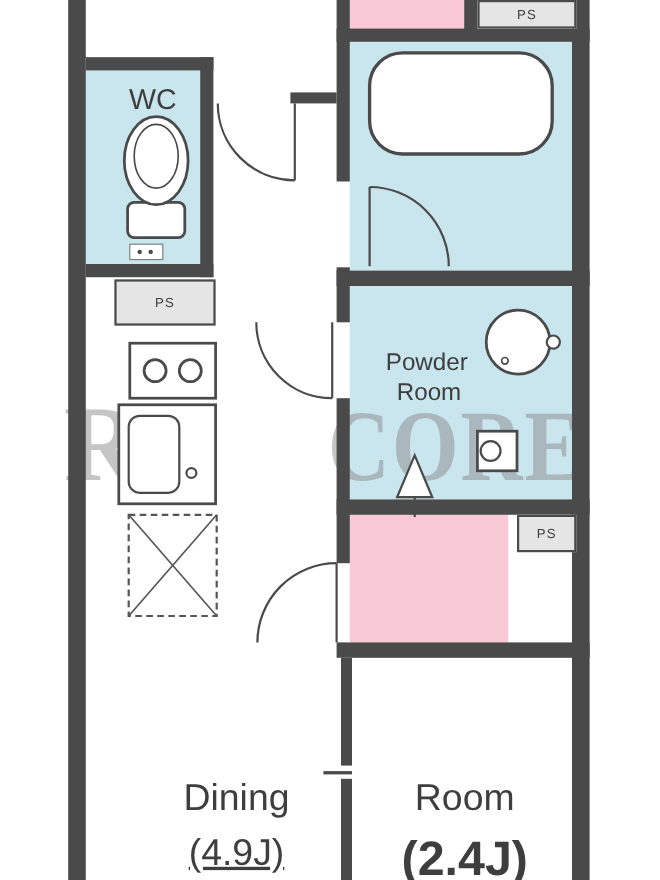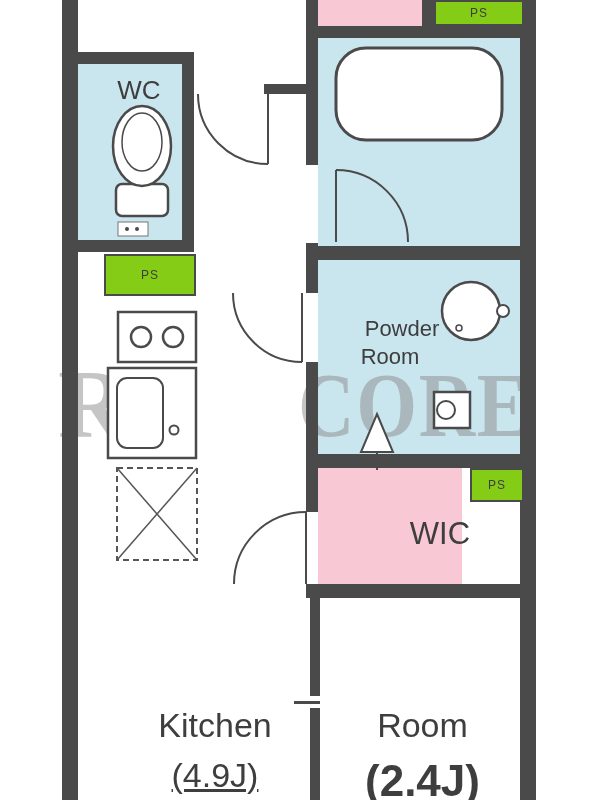--- a/index.html
+++ b/index.html
@@ -6,21 +6,21 @@
   .plan {
     position:relative; width:600px; height:800px; background:#ffffff;
     overflow:hidden; font-family:"Liberation Sans", sans-serif;
   }
   .room  { position:absolute; z-index:1; }
   .wet   { background:var(--wet,#c9e5ee); }
   .pinkr { background:var(--pink,#f8c9d4); }
   .wall  { position:absolute; background:var(--wall,#4a4a4a); z-index:3; }
   .gap   { position:absolute; background:#ffffff; z-index:3; }
   .ps-box{
-    position:absolute; background:#84cc16; border:2px solid var(--wall,#4a4a4a);
+    position:absolute; background:#e5e5e5; border:2px solid var(--wall,#4a4a4a);
     display:flex; align-items:center; justify-content:center; z-index:3;
     font-size:12px; color:#3e3e3e; letter-spacing:1px;
   }
   .fx    { position:absolute; left:0; top:0; z-index:4; }
   .lbl   { position:absolute; color:#3e3e3e; text-align:center; z-index:5; line-height:1.15; }
   .wm    {
     position:absolute; z-index:2; font-family:"Liberation Serif", serif;
     font-weight:bold; color:rgba(140,140,140,0.5); white-space:nowrap;
   }
 </style>
@@ -129,23 +129,22 @@
       <path d="M 306 512 A 72 72 0 0 0 234 584"></path>
     </g>
 
     <g stroke="#4a4a4a" stroke-width="2">
       <path d="M 377 414 L 393 452 L 361 452 Z" fill="#ffffff"></path>
       <line x1="377" y1="452" x2="377" y2="470"></line>
     </g>
   </svg>
 
   <div class="lbl" style="left:104px; top:76px;  width:70px;  font-size:26px;">WC</div>
-  <div class="lbl" style="left:342px; top:316px; width:120px; font-size:22px;">Powder</div>
+  <div class="lbl" style="left:328px; top:316px; width:120px; font-size:22px;">Powder</div>
   <div class="lbl" style="left:330px; top:344px; width:120px; font-size:22px;">Room</div>
-  <div class="lbl" style="left:385px; top:516px; width:110px; font-size:31px;">WIC</div>
 
-  <div class="lbl" style="left:120px; top:706px; width:190px; font-size:34px;">Kitchen</div>
+  <div class="lbl" style="left:120px; top:706px; width:190px; font-size:34px;">Dining</div>
   <div class="lbl" style="left:120px; top:756px; width:190px; font-size:34px;text-decoration:underline;">(4.9J)</div>
 
   <div class="lbl" style="left:330px; top:706px; width:185px; font-size:34px;">Room</div>
   <div class="lbl" style="left:330px; top:756px; width:185px; font-size:44px;font-weight:bold;">(2.4J)</div>
 
 </div>
 
 </body></html>

